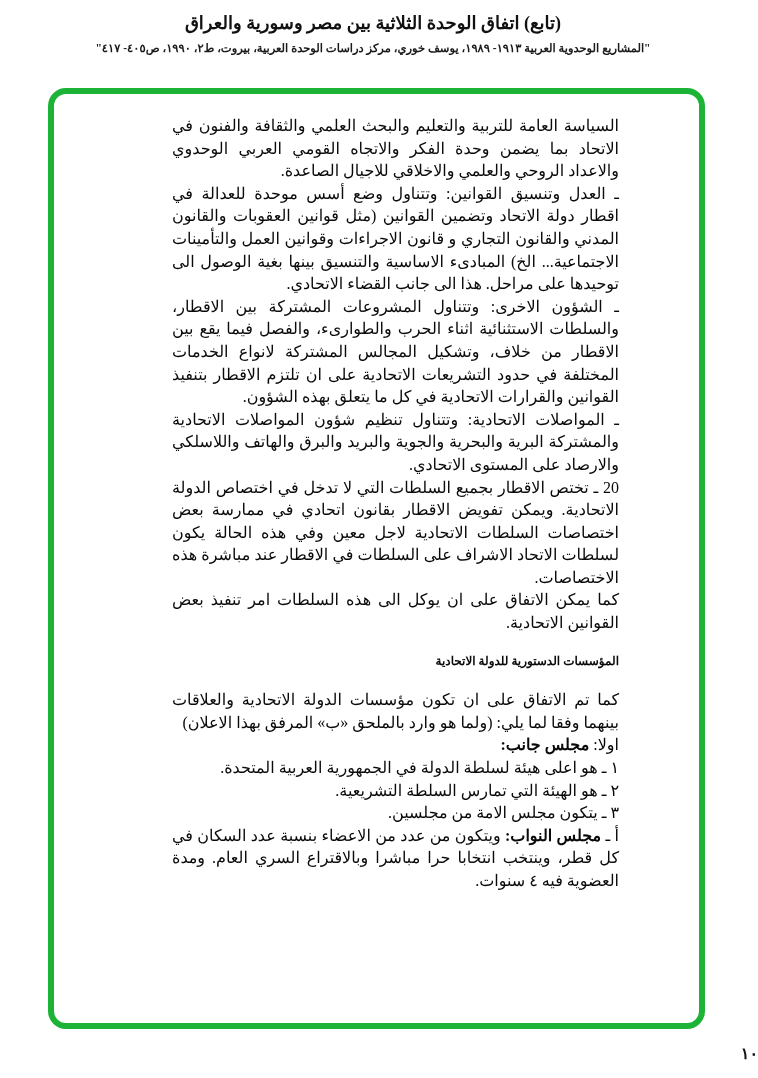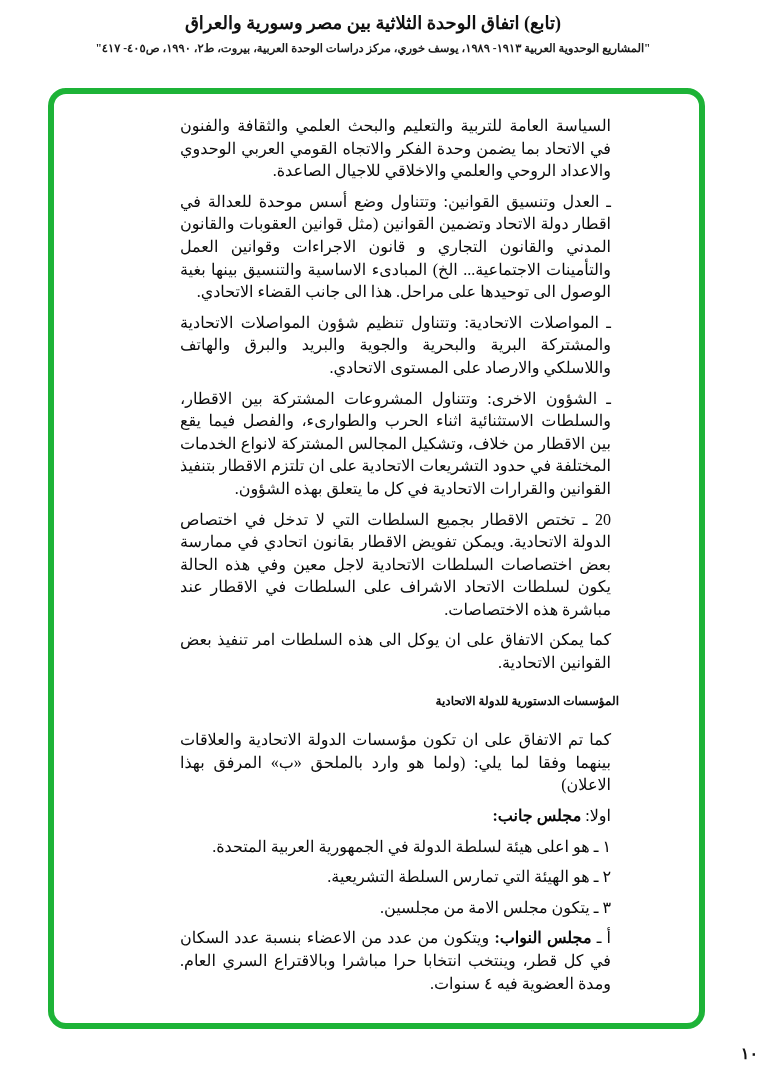--- a/index.html
+++ b/index.html
@@ -48,21 +48,21 @@
   }
   .text-column {
     direction: rtl;
     text-align: justify;
     margin: 21px 80px 0 118px;
     font-size: 16px;
     line-height: 22.6px;
     color: #0a0a0a;
   }
   .text-column p {
-    margin: 8px;
+    margin: 0;
     padding: 0;
   }
   .section-heading {
     margin: 15px 0 17px 0;
     font-size: 12px;
     font-weight: bold;
     text-align: right;
   }
   .bold-run {
     font-weight: bold;
@@ -87,22 +87,22 @@
 
 <header class="doc-header">
   <div class="doc-title">(تابع) اتفاق الوحدة الثلاثية بين مصر وسورية والعراق</div>
   <div class="doc-citation">"المشاريع الوحدوية العربية ١٩١٣- ١٩٨٩، يوسف خوري، مركز دراسات الوحدة العربية، بيروت، ط٢، ١٩٩٠، ص٤٠٥- ٤١٧"</div>
 </header>
 
 <div class="content-frame" style="border-color: rgb(29, 179, 55);">
   <div class="text-column">
     <p>السياسة العامة للتربية والتعليم والبحث العلمي والثقافة والفنون في الاتحاد بما يضمن وحدة الفكر والاتجاه القومي العربي الوحدوي والاعداد الروحي والعلمي والاخلاقي للاجيال الصاعدة.</p>
     <p>ـ العدل وتنسيق القوانين: وتتناول وضع أسس موحدة للعدالة في اقطار دولة الاتحاد وتضمين القوانين (مثل قوانين العقوبات والقانون المدني والقانون التجاري و قانون الاجراءات وقوانين العمل والتأمينات الاجتماعية... الخ) المبادىء الاساسية والتنسيق بينها بغية الوصول الى توحيدها على مراحل. هذا الى جانب القضاء الاتحادي.</p>
+    <p>ـ الشؤون الاخرى: وتتناول المشروعات المشتركة بين الاقطار، والسلطات الاستثنائية اثناء الحرب والطوارىء، والفصل فيما يقع بين الاقطار من خلاف، وتشكيل المجالس المشتركة لانواع الخدمات المختلفة في حدود التشريعات الاتحادية على ان تلتزم الاقطار بتنفيذ القوانين والقرارات الاتحادية في كل ما يتعلق بهذه الشؤون.</p>
     <p>ـ المواصلات الاتحادية: وتتناول تنظيم شؤون المواصلات الاتحادية والمشتركة البرية والبحرية والجوية والبريد والبرق والهاتف واللاسلكي والارصاد على المستوى الاتحادي.</p>
-    <p>ـ الشؤون الاخرى: وتتناول المشروعات المشتركة بين الاقطار، والسلطات الاستثنائية اثناء الحرب والطوارىء، والفصل فيما يقع بين الاقطار من خلاف، وتشكيل المجالس المشتركة لانواع الخدمات المختلفة في حدود التشريعات الاتحادية على ان تلتزم الاقطار بتنفيذ القوانين والقرارات الاتحادية في كل ما يتعلق بهذه الشؤون.</p>
     <p>20 ـ تختص الاقطار بجميع السلطات التي لا تدخل في اختصاص الدولة الاتحادية. ويمكن تفويض الاقطار بقانون اتحادي في ممارسة بعض اختصاصات السلطات الاتحادية لاجل معين وفي هذه الحالة يكون لسلطات الاتحاد الاشراف على السلطات في الاقطار عند مباشرة هذه الاختصاصات.</p>
     <p>كما يمكن الاتفاق على ان يوكل الى هذه السلطات امر تنفيذ بعض القوانين الاتحادية.</p>
 
     <h2 class="section-heading">المؤسسات الدستورية للدولة الاتحادية</h2>
 
     <p>كما تم الاتفاق على ان تكون مؤسسات الدولة الاتحادية والعلاقات بينهما وفقا لما يلي: (ولما هو وارد بالملحق «ب» المرفق بهذا الاعلان)</p>
 
     <p class="line-item"><span>اولا: </span><span class="bold-run">مجلس جانب:</span></p>
 
     <p>١ ـ هو اعلى هيئة لسلطة الدولة في الجمهورية العربية المتحدة.</p>

